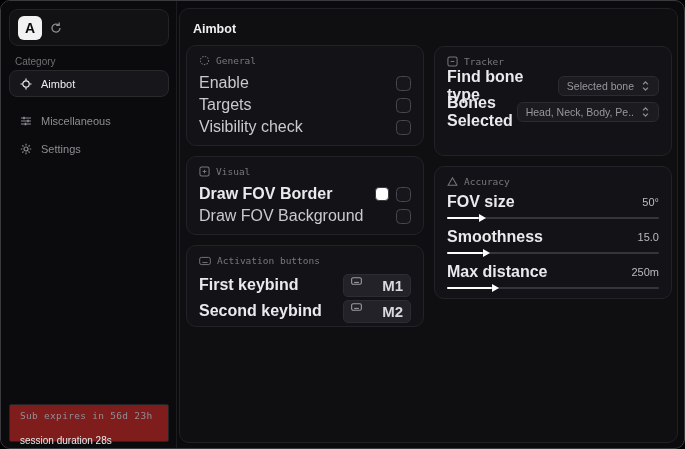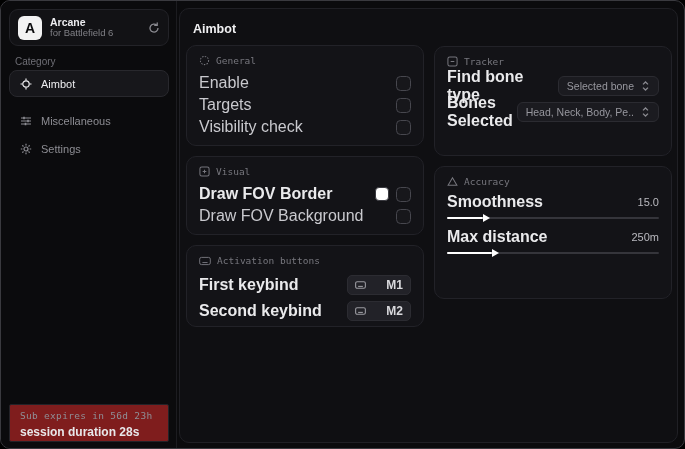--- a/index.html
+++ b/index.html
@@ -52,21 +52,21 @@
 
   .status-card {
     position:absolute; left:8px; bottom:6px; width:160px; height:38px;
     border:1px solid #232328; border-radius:2px; background:#7f1d1d;
     padding:5px 10px 4px 10px;
   }
   .status-expiry {
     font-family:"DejaVu Sans Mono", monospace;
     color:#8f8f96; font-size:9.5px; letter-spacing:.3px;
   }
-  .status-session { color:#e8e8ea; font-size:12px; font-weight:bold; margin-top:4px; }
+  .status-session { color:#e8e8ea; font-size:10px; font-weight:normal; margin-top:14px; }
 
   
   .panel {
     position:absolute; left:178px; top:7px; width:499px; height:435px;
     background:#0f0f12; border:1px solid #202025; border-radius:10px;
   }
   .panel-title {
     position:absolute; left:13px; top:13px;
     color:#f0f0f2; font-size:12.5px; font-weight:bold;
   }
@@ -100,23 +100,23 @@
     width:15px; height:15px; border-radius:4.5px;
     border:1.5px solid #47474e; background:#17171b; cursor:pointer;
   }
   .swatch {
     width:14px; height:14px; border-radius:4px; cursor:pointer;
     border:1px solid #3a3a40;
   }
   .check-group { display:flex; align-items:center; gap:7px; }
 
   .keybadge {
-    display:flex; align-items:center; gap:20px;
+    display:flex; gap:20px;
     background:#222228; border:1px solid #2c2c32; border-radius:5px;
-    padding:2px 7px; color:#d9d9dd; font-size:12px; font-weight:bold;
+    padding:2px 7px; color:#d9d9dd; font-size:15px; font-weight:bold;
     cursor:pointer;
   }
   .keybadge .kb-icon { display:flex; color:#9a9aa0; }
 
   .select-btn {
     display:flex; align-items:center; gap:7px;
     background:#1b1b20; border:1px solid #2b2b31; border-radius:6px;
     padding:3px 8px; color:#97979e; font-size:10.5px; cursor:pointer;
     white-space:nowrap;
   }
@@ -143,24 +143,20 @@
 </style>
 </head>
 <body>
 
 <div class="window">
 
   <div class="sidebar">
 
     <div class="app-card">
       <div class="app-logo">A</div>
-      <div class="app-meta">
-        <div class="app-name">Arcane</div>
-        <div class="app-sub">for Battlefield 6</div>
-      </div>
       <div class="app-refresh">
         <svg width="12" height="12" viewBox="0 0 12 12" fill="none" stroke="currentColor" stroke-width="1.3">
           <path d="M10 6a4 4 0 1 1-1.2-2.8"></path>
             <path d="M9.2 1v2.4H6.8" stroke-linecap="round"></path>
         </svg>
       </div>
     </div>
 
     <div class="category-label">Category</div>
 
@@ -322,20 +318,31 @@
     <div class="card card-accuracy">
       <div class="card-header">
         <span class="hdr-icon">
           <svg width="11" height="11" viewBox="0 0 12 12" fill="none" stroke="currentColor" stroke-width="1.1">
             <path d="M6 1.8 10.8 10H1.2Z"></path>
           </svg>
         </span>
         <span>Accuracy</span>
       </div>
 
+      <div class="slider-row">
+        <div class="slider-head">
+          <span class="row-label strong">FOV size</span>
+          <span class="slider-value">50°</span>
+        </div>
+        <div class="slider-track">
+          <div class="slider-fill" style="width: 15%;">
+            <span class="slider-thumb"></span>
+          </div>
+        </div>
+      </div>
 
       <div class="slider-row">
         <div class="slider-head">
           <span class="row-label strong">Smoothness</span>
           <span class="slider-value">15.0</span>
         </div>
         <div class="slider-track">
           <div class="slider-fill" style="width: 17%;">
             <span class="slider-thumb"></span>
           </div>

